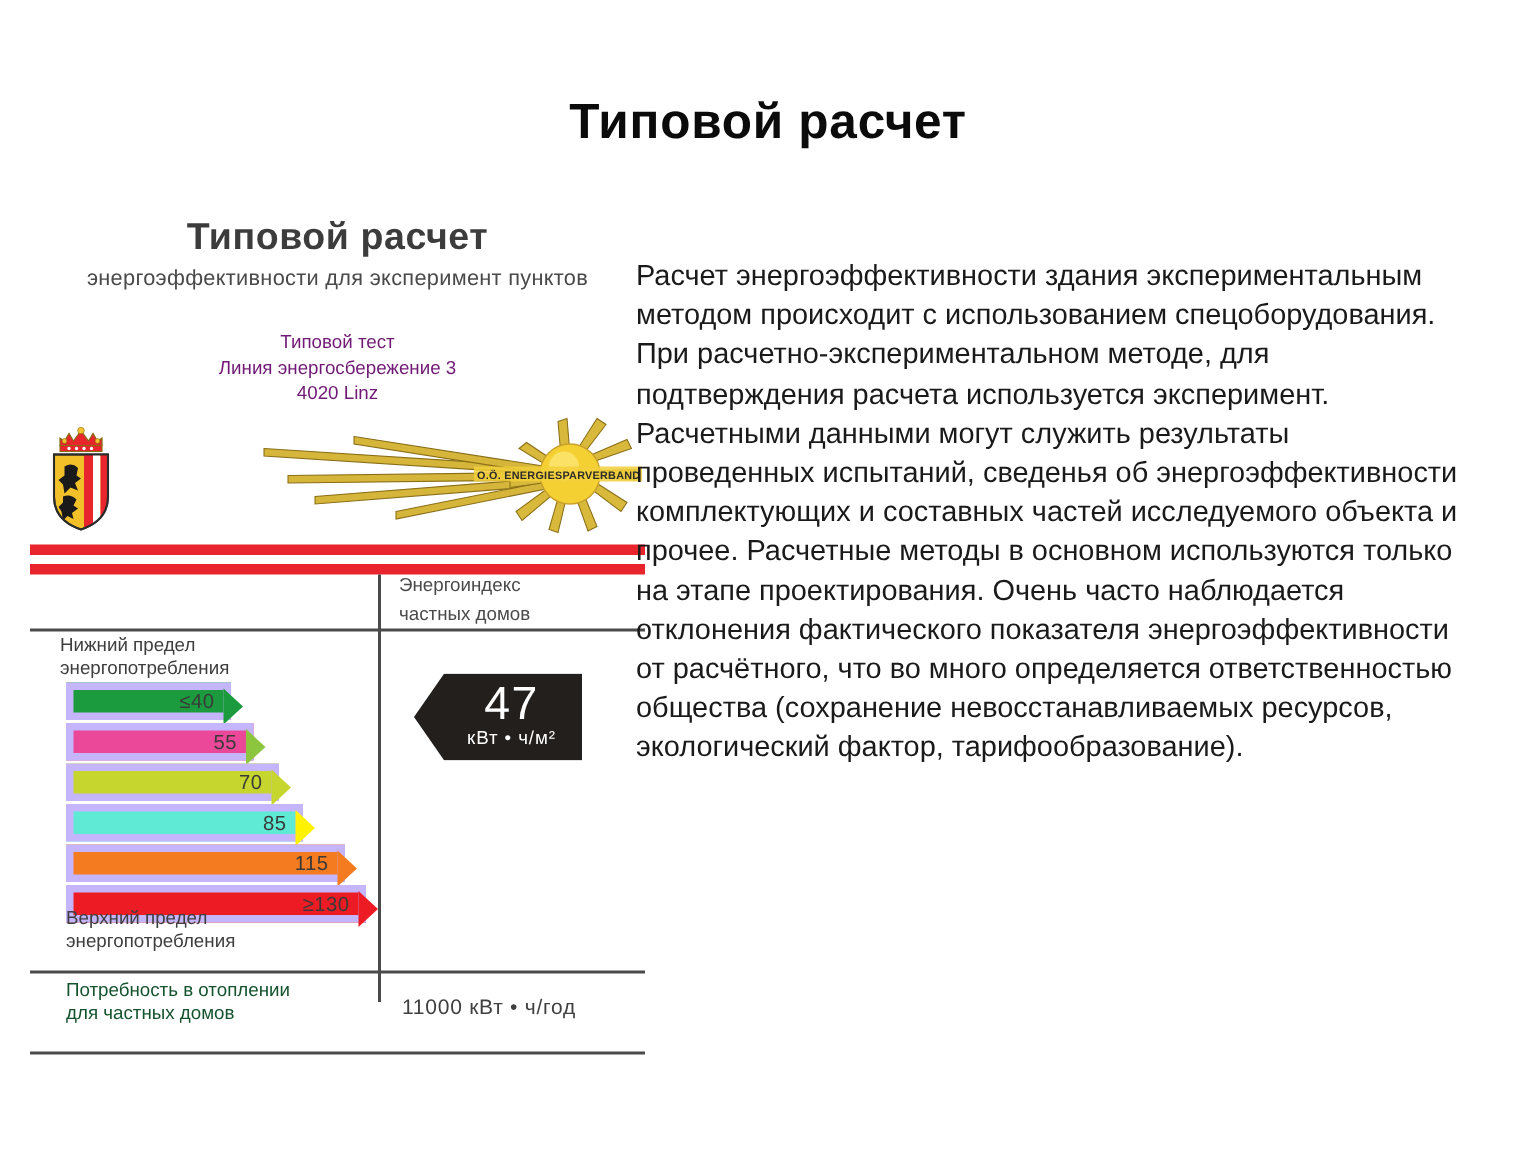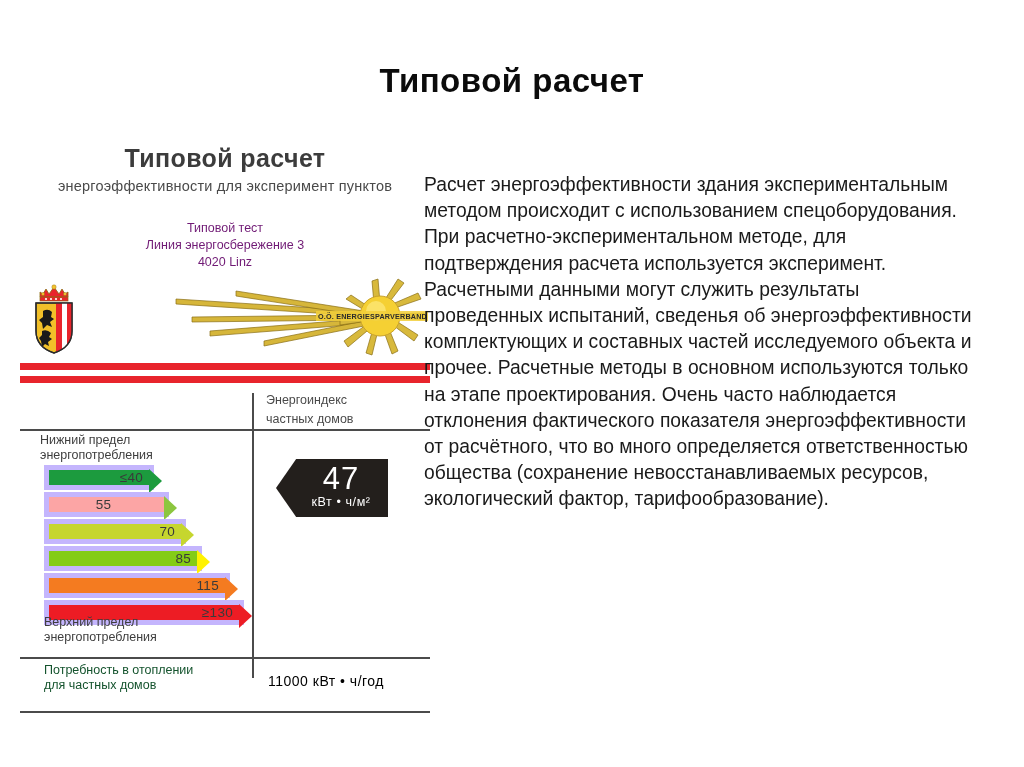--- a/index.html
+++ b/index.html
@@ -91,21 +91,20 @@
     height: 7px;
     background: #e8242c;
     margin: 0 4px;
   }
   #red-bar-1 { margin-top: 4px; }
   #red-bar-2 { margin-top: 6px; }
 
   
   #cert-body {
     position: relative;
-    margin-top: 10px;
     height: 320px;
   }
   #vert-divider {
     position: absolute;
     left: 236px;
     top: 0;
     width: 2px;
     height: 285px;
     background: #4b4b4b;
   }
@@ -151,21 +150,21 @@
     font-size: 12.5px;
     line-height: 15px;
     color: #14532d;
   }
   #heat-need-value {
     position: absolute;
     left: 252px;
     top: 280px;
     font-size: 14px;
     letter-spacing: 0.5px;
-    color: #000000;
+    color: #404040;
   }
 
   
   #scale {
     position: absolute;
     left: 28px;
     top: 72px;
     width: 200px;
   }
   .scale-row {
@@ -340,31 +339,31 @@
       <div>энергопотребления</div>
     </div>
 
     <div id="scale">
         <div class="scale-row">
           <div class="scale-arrow" style="width: 110px; background: rgb(28, 155, 62); color: rgb(28, 155, 62);">
             <span class="scale-label">≤40</span>
           </div>
         </div>
         <div class="scale-row">
-          <div class="scale-arrow" style="width: 125px; background: #fca5a5; color: rgb(140, 198, 63); justify-content: center;">
+          <div class="scale-arrow" style="width: 125px; background: #ec4899; color: rgb(140, 198, 63);">
             <span class="scale-label">55</span>
           </div>
         </div>
         <div class="scale-row">
           <div class="scale-arrow" style="width: 142px; background: rgb(198, 214, 46); color: rgb(198, 214, 46);">
             <span class="scale-label">70</span>
           </div>
         </div>
         <div class="scale-row">
-          <div class="scale-arrow" style="width: 158px; background: #84cc16; color: rgb(255, 242, 0); align-items: flex-end;">
+          <div class="scale-arrow" style="width: 158px; background: #5eead4; color: rgb(255, 242, 0); align-items: flex-end;">
             <span class="scale-label">85</span>
           </div>
         </div>
         <div class="scale-row">
           <div class="scale-arrow" style="width: 186px; background: rgb(244, 123, 32); color: rgb(244, 123, 32);">
             <span class="scale-label">115</span>
           </div>
         </div>
         <div class="scale-row">
           <div class="scale-arrow" style="width: 200px; background: rgb(237, 28, 36); color: rgb(237, 28, 36);">

